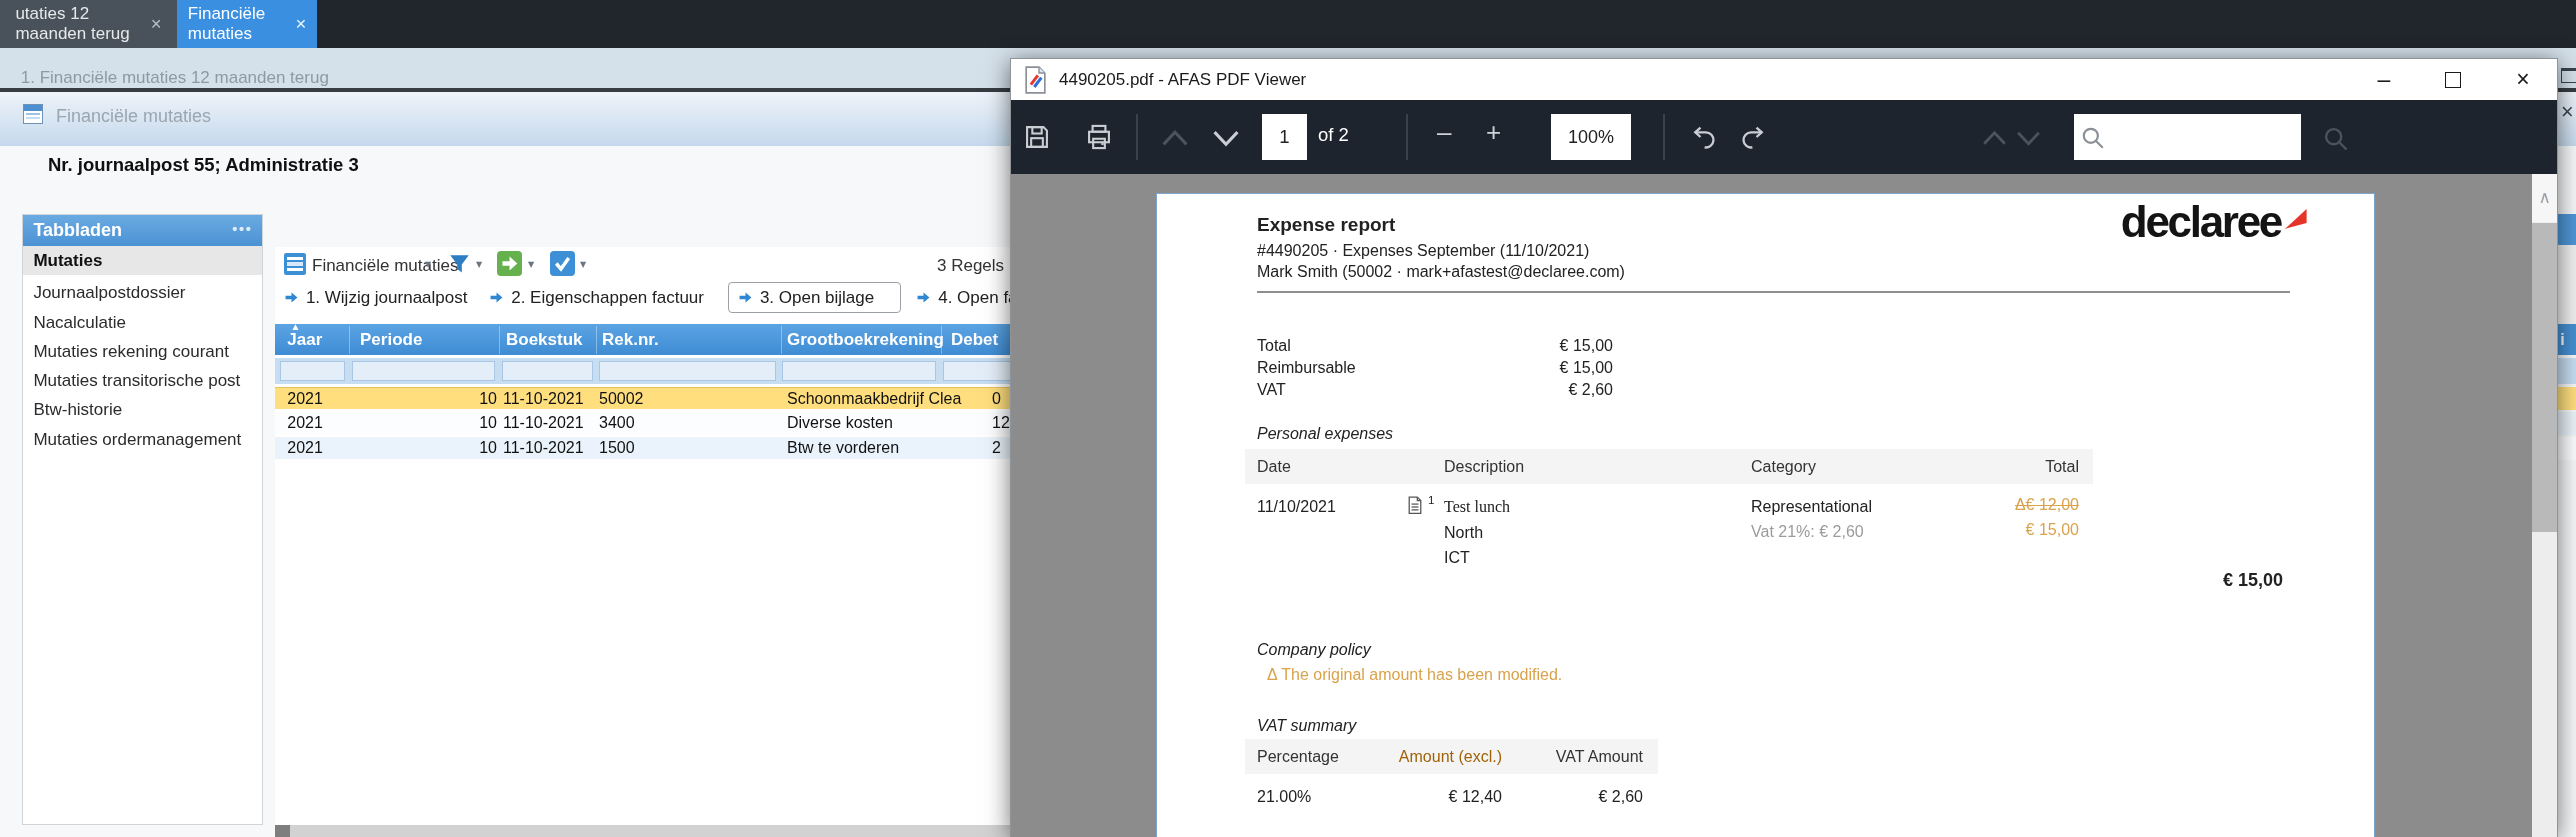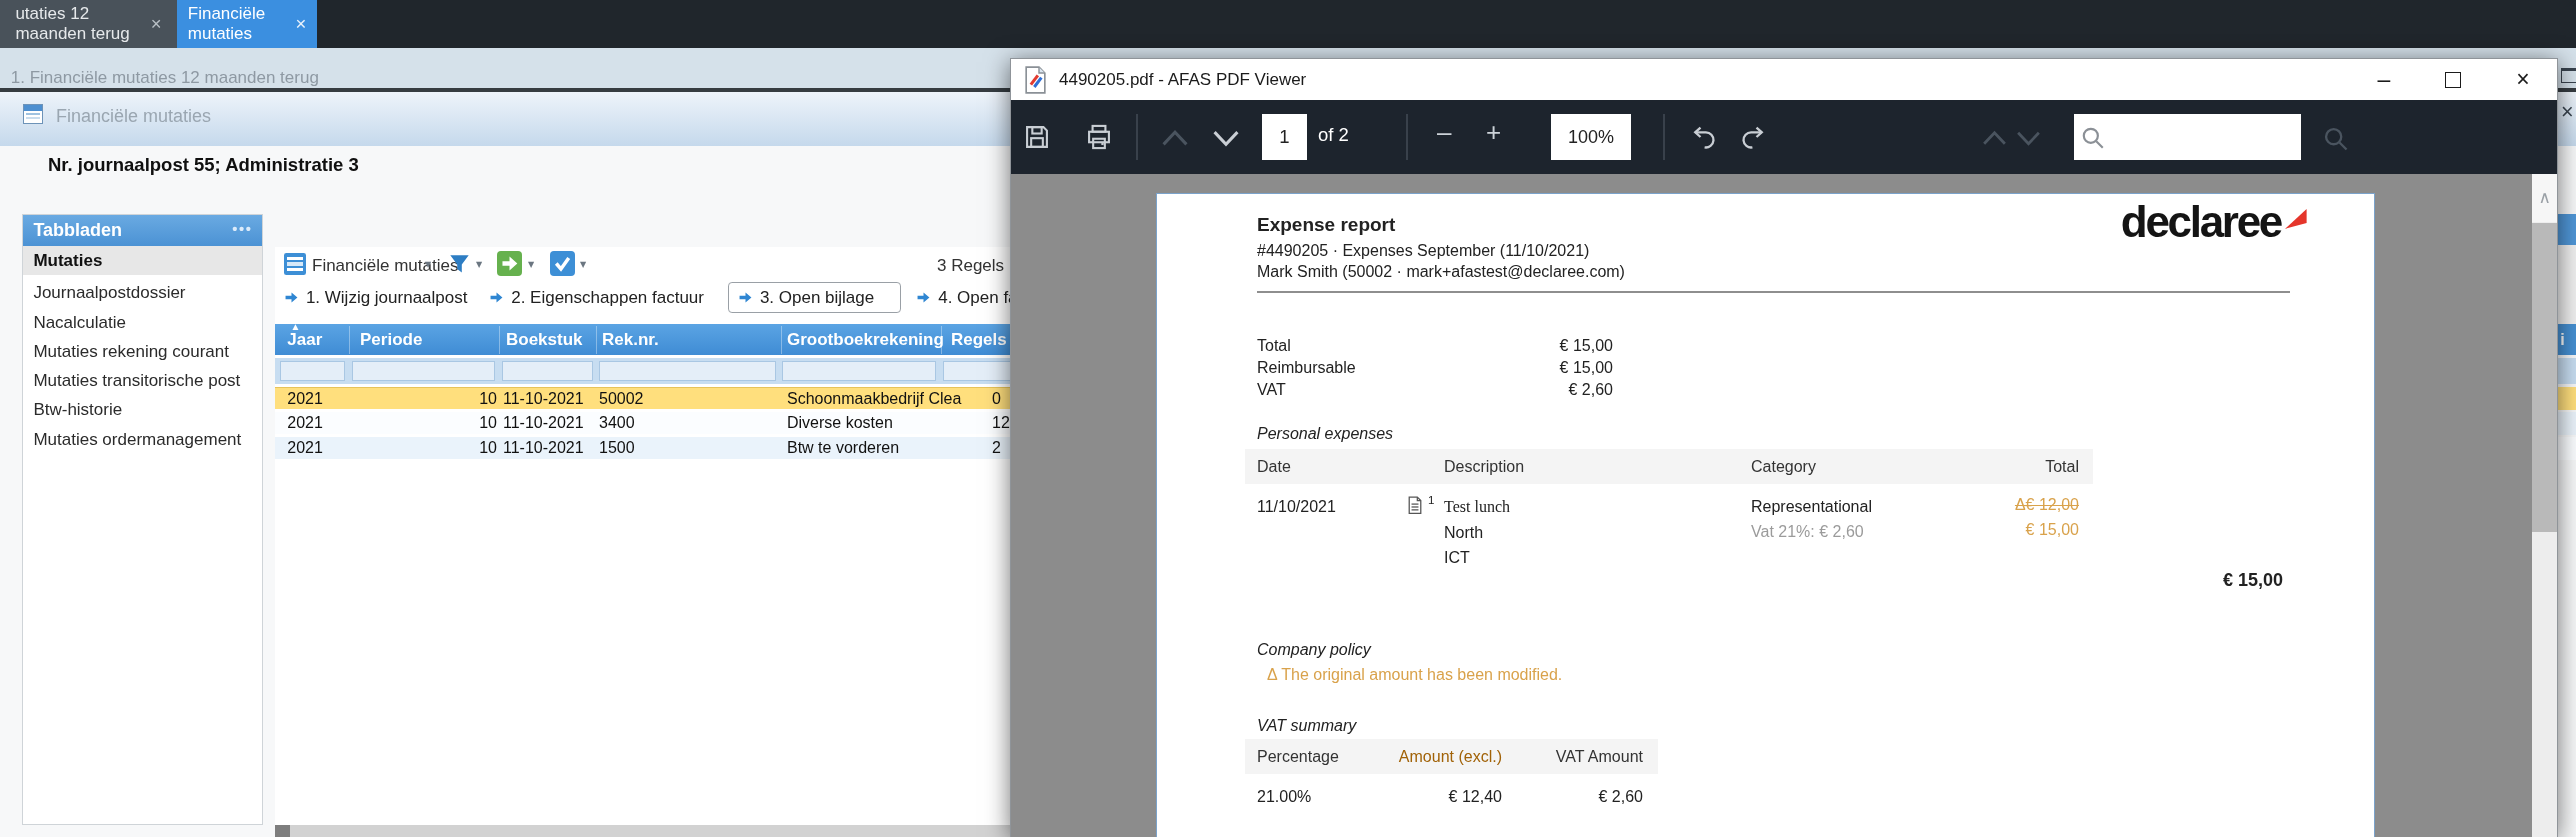--- a/index.html
+++ b/index.html
@@ -4,21 +4,21 @@
 <style>
   html,body{margin:0;padding:0;background:#39424a;font-family:"Liberation Sans",sans-serif;}
   #screen{position:relative;width:2576px;height:838px;overflow:hidden;background:#d5e1ea;}
   .abs{position:absolute;}
   svg{display:block;}
   
   #tabbar{left:0;top:0;width:2576px;height:48px;background:#20262c;z-index:3;}
   .tab{position:absolute;top:0;height:48px;display:flex;align-items:center;padding:0 15.4px;box-sizing:border-box;font-size:17px;gap:15.4px;}
   .tab .x{font-size:18.5px;line-height:18.5px;}
   
-  .grouptitle{font-size:17px;color:#8e99a3;}
+  .grouptitle{font-size:17px;color:#8e99a3;margin-left:10px;}
   .darkline{background:#363c41;}
   .gradband{background:linear-gradient(#eef4fa,#c5d9ec);}
   .content-bg{background:#f7f8f9;}
   .recordheader{font-size:18.5px;font-weight:bold;color:#101010;}
   
   #sidebar{left:21.6px;top:214px;width:241px;height:611px;background:#fff;border:0.8px solid #cfd4d8;box-sizing:border-box;z-index:2;}
   #sidebar .hd{position:absolute;left:0;top:0;width:100%;height:31px;background:linear-gradient(#6aaae2,#4b92d4);color:#fff;font-weight:bold;font-size:18px;line-height:31px;box-sizing:border-box;padding-left:10.8px;}
   #sidebar .dots{position:absolute;right:9.3px;top:0;line-height:29px;font-size:14.7px;color:#dcebfa;letter-spacing:1.5px;}
   .sbitem{position:absolute;left:0;width:100%;height:29px;line-height:29px;font-size:17px;color:#2b2b2b;padding-left:10.8px;box-sizing:border-box;}
   .sbitem.sel{background:#e7e7e7;font-weight:bold;color:#111;}
@@ -170,21 +170,21 @@
       <span>4. Open fact</span>
     </div>
 
     <div class="abs gridhead" style="left:0;top:77px;width:779px;height:31px;"></div>
     <span class="abs" style="left:15.4px;top:74px;font-size:10px;color:#fff;z-index:1;">▲</span>
     <span class="gh" style="left:12.3px;">Jaar</span>
     <span class="gh" style="left:85px;">Periode</span>
     <span class="gh" style="left:231px;">Boekstuk</span>
     <span class="gh" style="left:327px;">Rek.nr.</span>
     <span class="gh" style="left:512px;">Grootboekrekening</span>
-    <span class="gh" style="left:676px;">Regels</span>
+    <span class="gh" style="left:676px;">Debet</span>
     <span class="colsep" style="left:74px;"></span>
       <span class="colsep" style="left:224px;"></span>
       <span class="colsep" style="left:321px;"></span>
       <span class="colsep" style="left:506px;"></span>
       <span class="colsep" style="left:666px;"></span>
 
     <div class="abs filterrow" style="left:0;top:111px;width:779px;height:26px;"></div>
     <span class="fcell" style="left:4.6px;width:65px;"></span>
     <span class="fcell" style="left:77px;width:143px;"></span>
     <span class="fcell" style="left:227px;width:91px;"></span>

